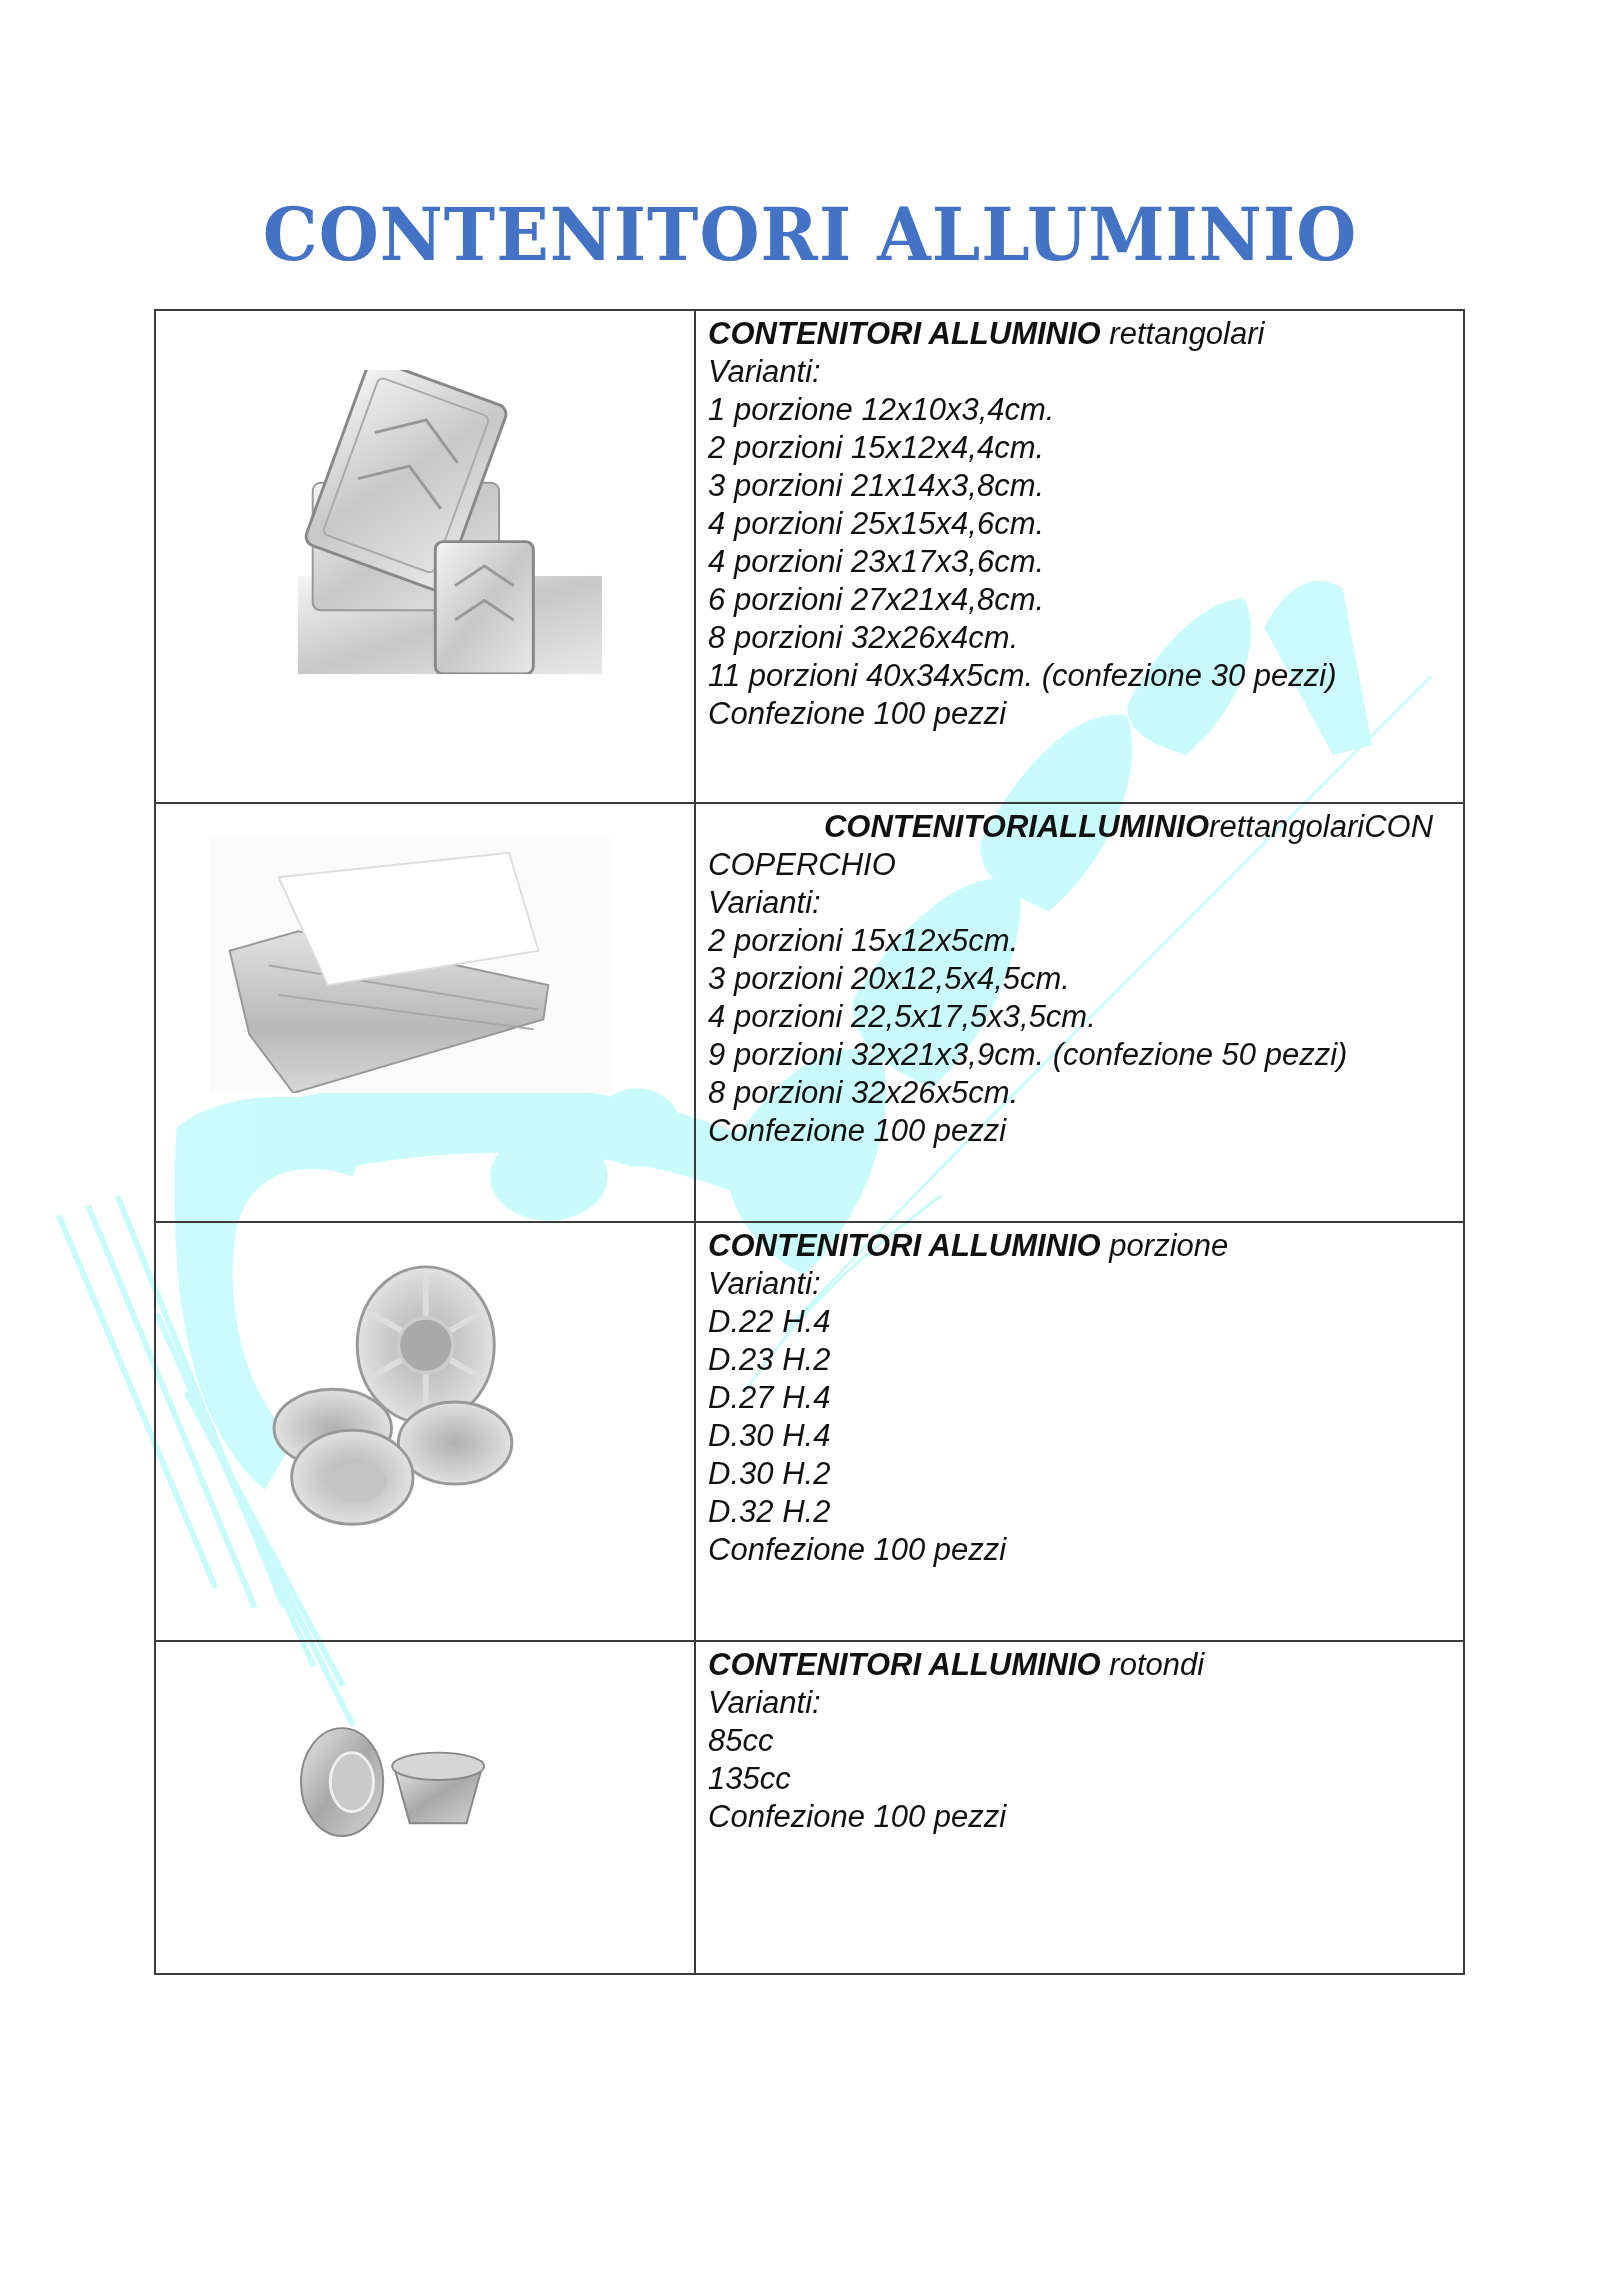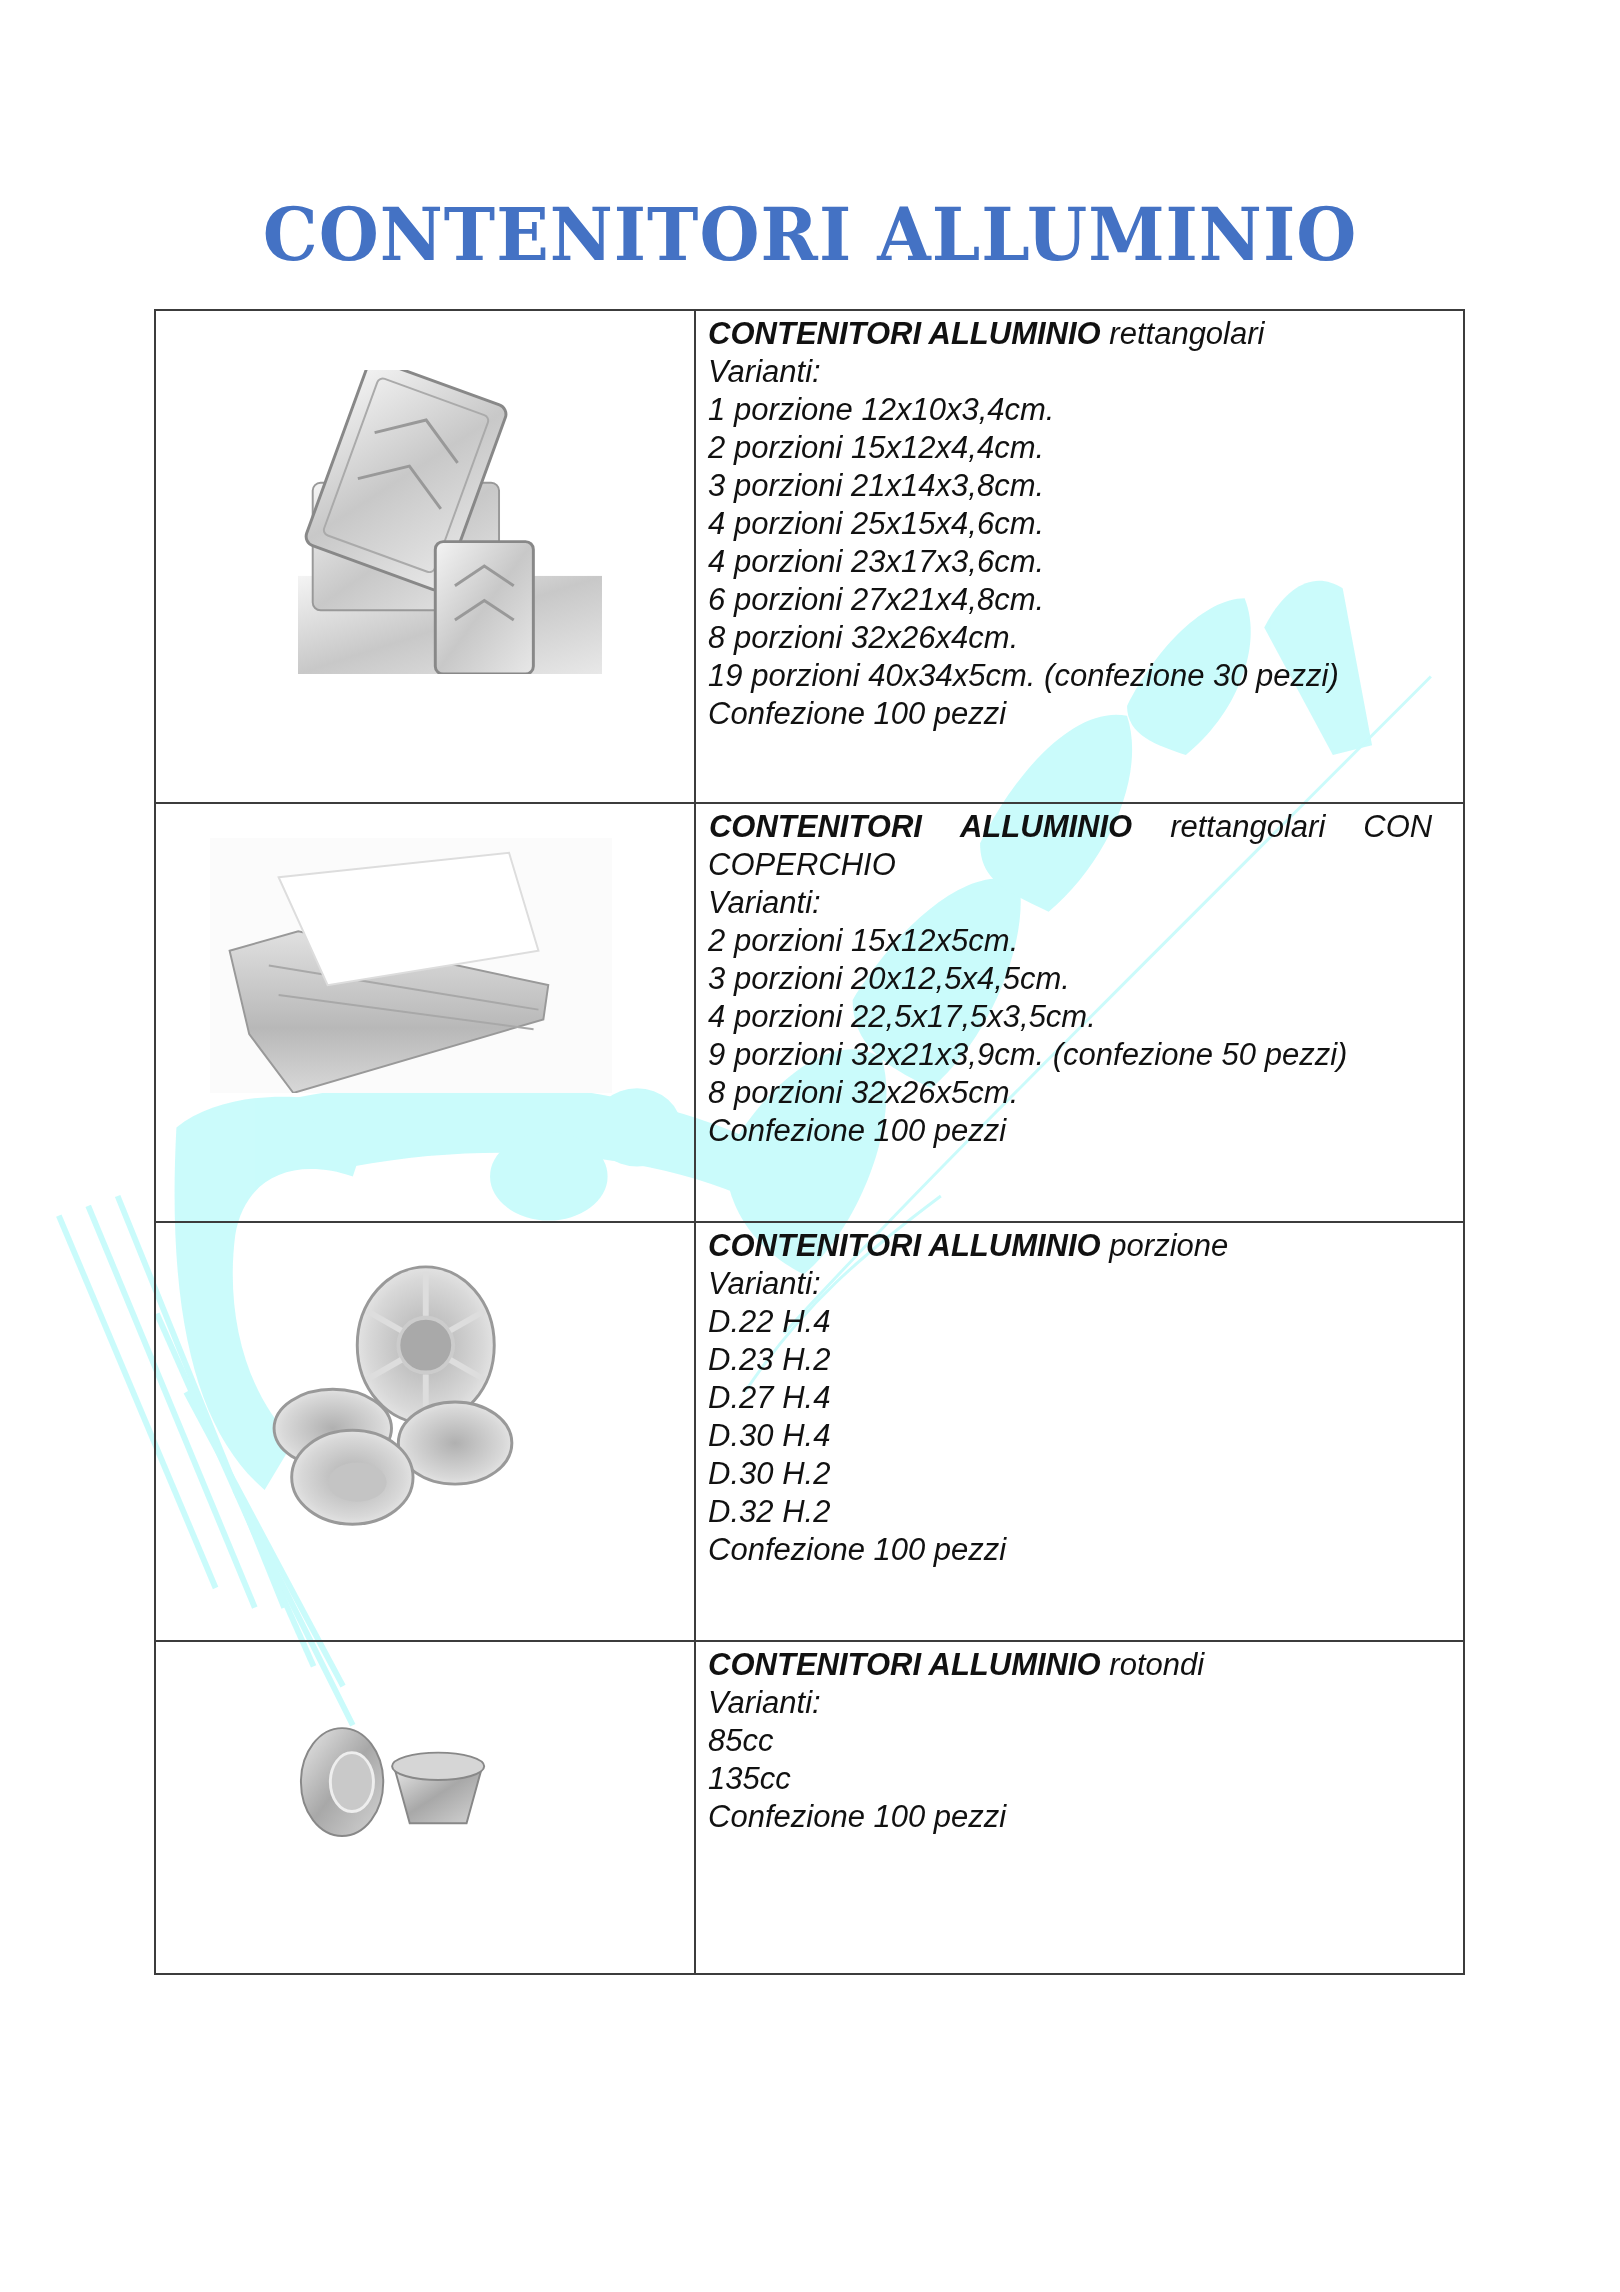--- a/index.html
+++ b/index.html
@@ -40,21 +40,21 @@
     .row4 td { height: 327px; }
     .txt-cell .line {
       font-style: italic;
       font-size: 31px;
       line-height: 38px;
       color: #111;
       white-space: nowrap;
     }
     .txt-cell .head b { font-weight: bold; }
     .justified {
-      display: flex; justify-content: center; width: 725px; gap: 38px;
+      display: flex; justify-content: flex-end; width: 725px;
     }
     .photo { position: absolute; }
   </style>
 </head>
 <body>
 
 <svg class="watermark" viewBox="0 0 1653 2339">
   <g fill="#c8fbfb" stroke="none" opacity="0.95">
     <path d="M180 1150 C 230 1110, 330 1110, 380 1140 L 360 1200 C 300 1180, 250 1200, 240 1260 C 230 1340, 250 1420, 300 1470 L 270 1520 C 200 1460, 170 1340, 180 1150 Z"></path>
     <path d="M300 1120 C 500 1080, 700 1120, 800 1180 L 780 1230 C 680 1180, 520 1160, 360 1190 Z"></path>
@@ -110,21 +110,21 @@
         <span>rettangolari</span>
       </div>
       <div class="line">Varianti:</div>
       <div class="line">1 porzione 12x10x3,4cm.</div>
       <div class="line">2 porzioni 15x12x4,4cm.</div>
       <div class="line">3 porzioni 21x14x3,8cm.</div>
       <div class="line">4 porzioni 25x15x4,6cm.</div>
       <div class="line">4 porzioni 23x17x3,6cm.</div>
       <div class="line">6 porzioni 27x21x4,8cm.</div>
       <div class="line">8 porzioni 32x26x4cm.</div>
-      <div class="line">19 porzioni 40x34x5cm. (confezione 30 pezzi)</div>
+      <div class="line">11 porzioni 40x34x5cm. (confezione 30 pezzi)</div>
       <div class="line">Confezione 100 pezzi</div>
     </td>
   </tr>
 
   <tr class="row2">
     <td class="img-cell">
       <svg class="photo" style="left:54px; top:34px;" width="402" height="255" viewBox="0 0 410 260">
         <defs>
           <linearGradient id="al2" x1="0" y1="0" x2="0" y2="1">
             <stop offset="0" stop-color="#e0e0e0"></stop>

